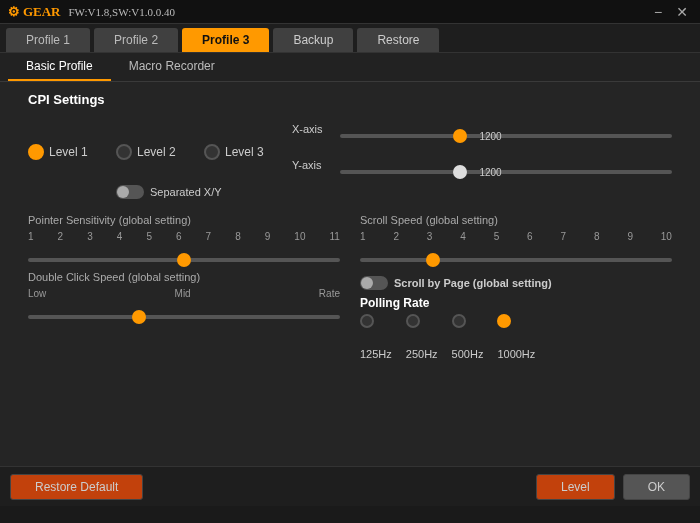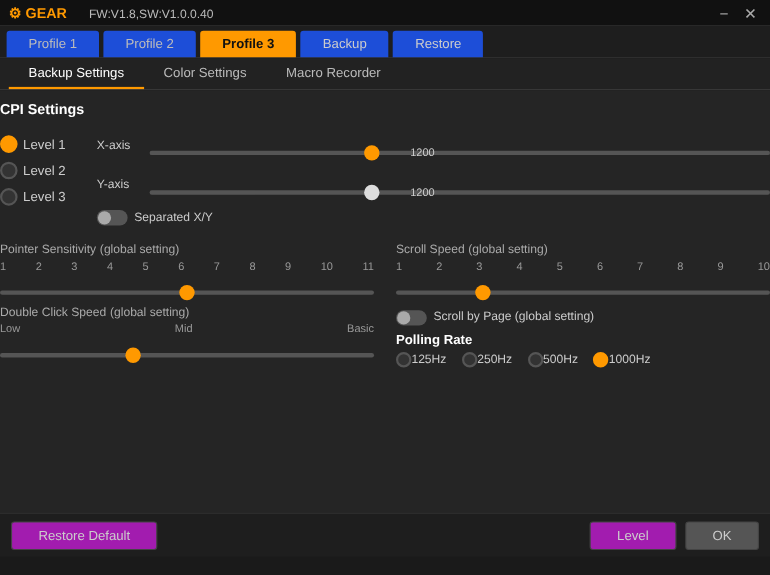--- a/index.html
+++ b/index.html
@@ -18,24 +18,25 @@
       background: #111;
       display: flex;
       align-items: center;
       justify-content: space-between;
       padding: 4px 8px;
       height: 24px;
       border-bottom: 1px solid #333;
     }
     .title-bar-left {
       display: flex;
-      align-items: flex-end;
-      gap: 20px;
+      align-items: center;
+      gap: 8px;
       color: #bbb;
       font-size: 11px;
+      font-family: Liberation Serif, serif;
     }
     .logo {
       color: #f90;
       font-weight: bold;
       font-size: 13px;
     }
     .title-bar-controls {
       display: flex;
       gap: 6px;
     }
@@ -53,21 +54,21 @@
       background: #1e1e1e;
       border-bottom: 1px solid #333;
       padding: 4px 6px 0;
       gap: 4px;
     }
     .profile-tab {
       padding: 5px 20px;
       cursor: pointer;
       color: #bbb;
       font-size: 12px;
-      background: #1d4ed8;
+      background: #404040;
       border-radius: 3px 3px 0 0;
     }
     .profile-tab.active {
       background: #f90;
       color: #111;
       font-weight: bold;
     }
     .profile-tab.special { color: #ccc; }
 
     
@@ -86,21 +87,21 @@
       border-bottom: 2px solid transparent;
     }
     .sub-tab.active {
       color: #fff;
       border-bottom: 2px solid #f90;
     }
 
     
     .main-content {
       background: #252525;
-      padding: 10px 0;
+      padding: 10px 28px;
       height: calc(523px - 24px - 42px - 33px - 40px);
       overflow: hidden;
     }
 
     
     .section-title {
       font-size: 13px;
       font-weight: bold;
       color: #fff;
       margin-bottom: 6px;
@@ -251,63 +252,66 @@
       margin-top: 6px;
     }
     .polling-options {
       display: flex;
       gap: 14px;
       align-items: center;
       margin-top: 4px;
     }
     .polling-option {
       display: flex;
-      align-items: center;
-      gap: 0;
-      cursor: pointer;
+      align-items: flex-start;
+      gap: 20px;
+      cursor: pointer;
+      flex-direction: column;
     }
     .radio-circle {
       width: 14px;
       height: 14px;
       border-radius: 50%;
       border: 2px solid #555;
       background: #333;
     }
     .radio-circle.selected {
       background: #f90;
       border-color: #f90;
     }
     .radio-label {
       font-size: 11px;
       color: #ccc;
     }
 
     .scroll-by-page-row {
       display: flex;
+      align-items: center;
       gap: 6px;
       margin-top: 6px;
+      font-weight: bold;
     }
 
     
     .footer {
       display: flex;
       align-items: center;
       background: #1e1e1e;
       padding: 6px 10px;
       border-top: 1px solid #333;
       height: 40px;
     }
     .footer-left { flex: 1; }
     .footer-right {
       display: flex;
       gap: 8px;
     }
     .footer-btn {
       padding: 5px 24px;
-      background: #a21caf;
+      background: #c2410c;
       color: #ccc;
       border: 1px solid #444;
       border-radius: 3px;
       cursor: pointer;
       font-size: 12px;
     }
     .footer-btn.primary {
       background: #555;
     }
   </style>
@@ -327,32 +331,31 @@
 
 <div class="profile-tabs">
   <div class="profile-tab">Profile 1</div>
   <div class="profile-tab">Profile 2</div>
   <div class="profile-tab active">Profile 3</div>
   <div class="profile-tab special">Backup</div>
   <div class="profile-tab special">Restore</div>
 </div>
 
 <div class="sub-tabs">
-  <div class="sub-tab active">Backup Settings</div>
-  <div class="sub-tab">Color Settings</div>
+  <div class="sub-tab active">Basic Profile</div>
   <div class="sub-tab">Macro Recorder</div>
 </div>
 
 <div class="main-content">
 
   <div class="section-title">CPI Settings</div>
   <div class="cpi-section">
     <div style="display:flex; align-items:center; gap:8px;">
 
-      <div style="display:flex; flex-direction:column; gap:8px; padding-top:10px;">
+      <div style="display:flex; flex-direction:row; gap:8px; padding-top:10px;">
         <div class="level-indicator">
           <div class="circle-dot active"></div>
           <span class="level-label">Level 1</span>
         </div>
         <div class="level-indicator">
           <div class="circle-dot"></div>
           <span class="level-label">Level 2</span>
         </div>
         <div class="level-indicator">
           <div class="circle-dot"></div>
@@ -410,21 +413,21 @@
       </div>
       <input type="range" min="1" max="11" value="6" style="width: 100%; margin-bottom: 8px;">
 
       
       <div class="sub-section-title">
         <span>Double Click Speed</span> <span>(global setting)</span>
       </div>
       <div class="labeled-scale">
         <span>Low</span>
         <span>Mid</span>
-        <span>Basic</span>
+        <span>Rate</span>
       </div>
       <input type="range" min="0" max="100" value="35" style="width: 100%;">
     </div>
 
     <div class="right-col">
       
       <div class="sub-section-title">
         <span>Scroll Speed</span> <span>(global setting)</span>
       </div>
       <div class="numbered-scale">

